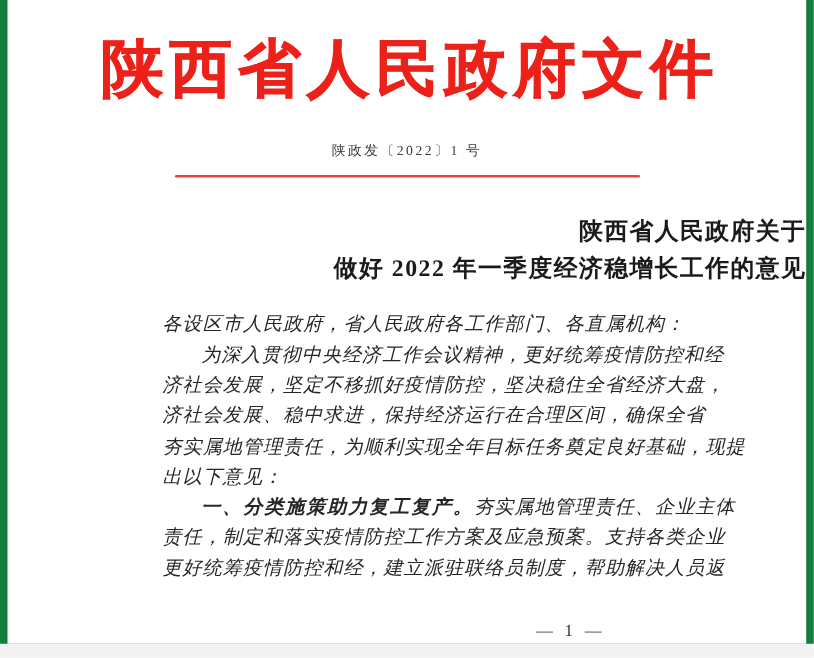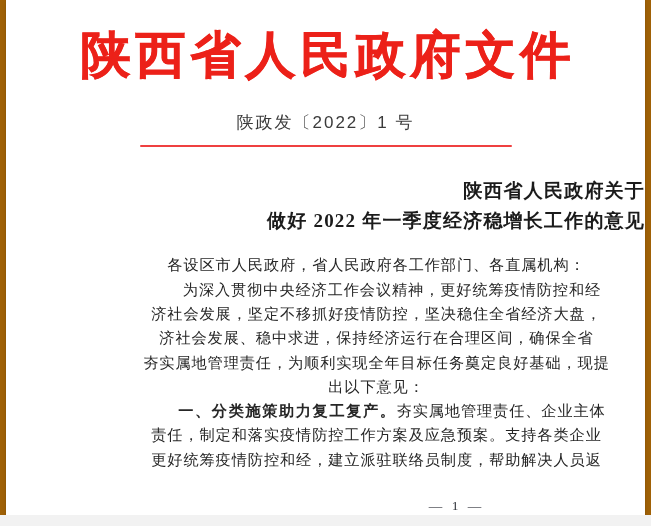--- a/index.html
+++ b/index.html
@@ -13,21 +13,21 @@
     height: 526px;
     overflow: hidden;
     font-family: "Liberation Serif", "DejaVu Serif", serif;
   }
 
   
   .viewport {
     position: relative;
     width: 651px;
     height: 515px;
-    background: #a16207;
+    background: #15803d;
     overflow: hidden;
   }
   .page-sheet {
     position: absolute;
     left: 6px;
     top: 0;
     width: 639px;
     height: 526px;
     background: #ffffff;
     box-shadow: 0 0 0 1px rgba(0,0,0,0.045),
@@ -56,22 +56,22 @@
     white-space: nowrap;
     -webkit-text-stroke: 0.7px #ec2119;
   }
 
   
   .docnum-block {
     text-align: center;
     margin-top: 26px;
   }
   .docnum {
-    font-family: Liberation Sans, sans-serif;
-    font-size: 17px;
+    font-family: Liberation Serif, serif;
+    font-size: 11px;
     color: #3a3a3a;
     letter-spacing: 2px;
     white-space: nowrap;
     display: inline-block;
   }
   .red-rule {
     margin: 11px auto 0 auto;
     width: 372px;
     height: 2.4px;
     background: #ef4040;
@@ -98,23 +98,24 @@
     margin: 17px 0 0 0;
     padding: 0 22px 0 24px;
   }
   .body-line {
     font-family: "Liberation Serif", "DejaVu Serif", serif;
     font-size: 15.2px;
     line-height: 24.3px;
     color: #262626;
     letter-spacing: 0.9px;
     white-space: nowrap;
-    text-align: center;
+    text-align: left;
     padding-left: 100px;
     font-weight: 400;
+    font-style: italic;
   }
   .body-line.indent {
     text-indent: 31px;
   }
   .body-line .seg-bold {
     font-weight: 700;
     letter-spacing: 1.6px;
   }
 
   

